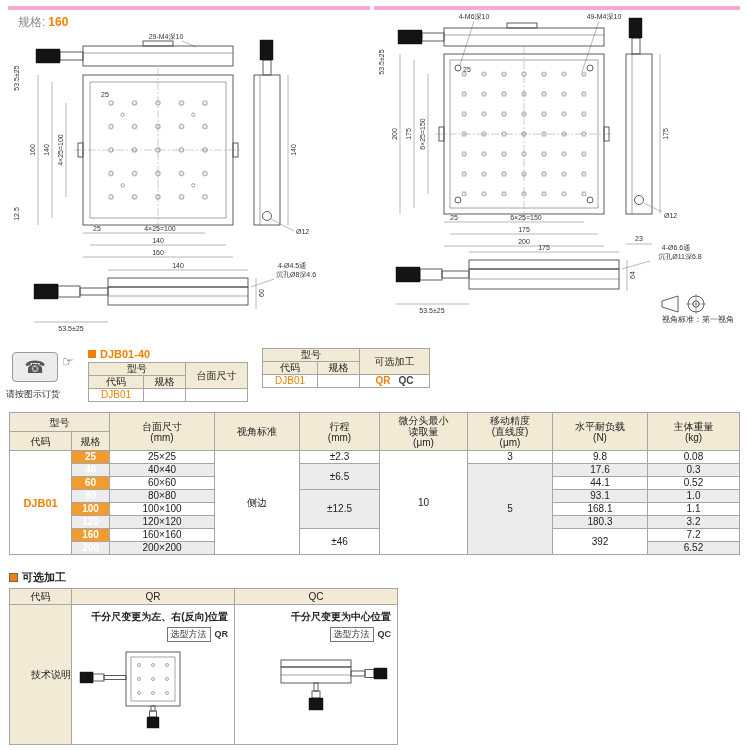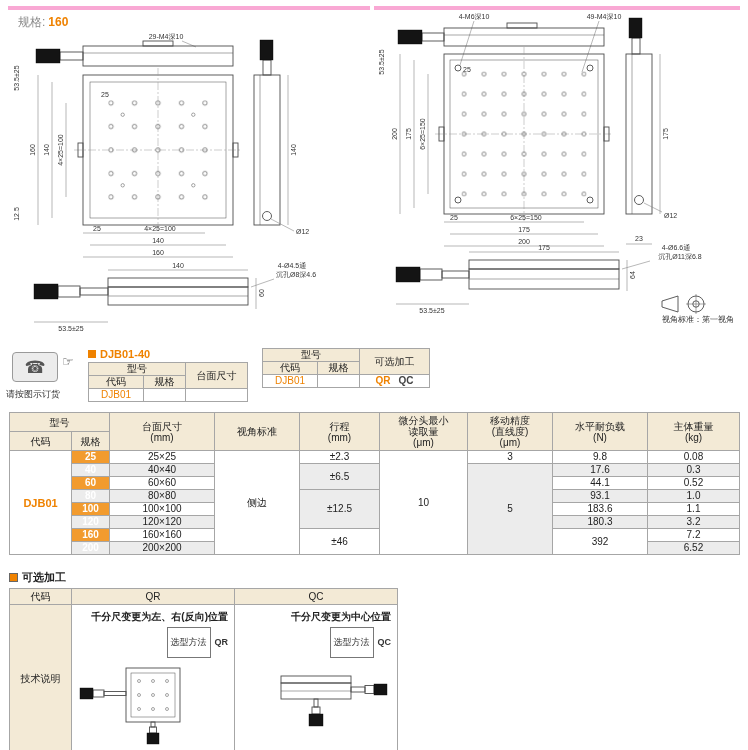--- a/index.html
+++ b/index.html
@@ -39,25 +39,25 @@
 #mainTable td{border:1px solid #a6a6a6;font-size:10px;text-align:center;height:13px;line-height:12px;padding:0 2px;background:#fff}
 #mainTable tr.alt td{background:#ececec}
 #mainTable td.ocell{background:#f29b2e}
 #mainTable td.m{background:#fff}
 #mainTable td.codecell{background:#fff;font-size:11px}
 #optTitle{position:absolute;left:9px;top:570px;font-size:11px;font-weight:bold;color:#222}
 .sq2{display:inline-block;width:9px;height:9px;background:#ef8200;border:1px solid #666;margin-right:4px;vertical-align:-1px}
 #optTable{position:absolute;left:9px;top:588px}
 #optTable th,#optTable td{border:1px solid #a6a6a6;font-size:10px}
 #optTable th{height:16px;font-weight:normal;background:#f3ead6}
-.opt-label{background:#f3ead6;text-align:center}
+.opt-label{background:#f3ead6;text-align:right}
 .opt-body{vertical-align:top;padding:5px 6px;height:140px;background:#fff;text-align:right}
 .desc{font-weight:bold;font-size:10px}
 .method{margin-top:3px;font-size:9px;color:#333}
-.mbox{display:inline-block;border:1px solid #777;padding:8px 3px;margin-right:4px}
+.mbox{display:inline-block;border:1px solid #777;padding:0 3px;margin-right:4px}
 .mval{font-weight:bold}
 .cell-drawing{margin:6px auto 0;display:block}
 </style>
 </head>
 <body>
 
 <div class="panel" id="panel160">
   <div class="panel-header">
     <span class="spec-label">规格:</span><span class="spec-value">160</span>
   </div>
@@ -349,21 +349,21 @@
   <tr class="alt">
     <td class="ocell">80</td>
     <td>80×80</td>
     <td rowspan="3" class="m">±12.5</td>
     <td>93.1</td>
     <td>1.0</td>
   </tr>
   <tr>
     <td class="ocell">100</td>
     <td>100×100</td>
-    <td>183.6</td>
+    <td>168.1</td>
     <td>1.1</td>
   </tr>
   <tr class="alt">
     <td class="ocell">120</td>
     <td>120×120</td>
     <td>180.3</td>
     <td>3.2</td>
   </tr>
   <tr>
     <td class="ocell">160</td>

